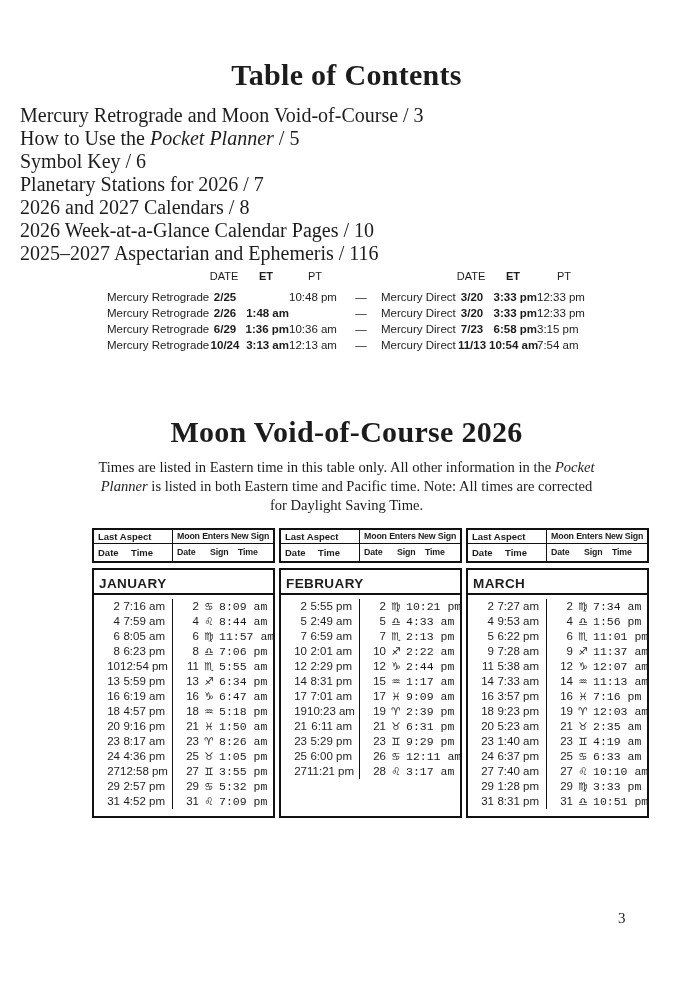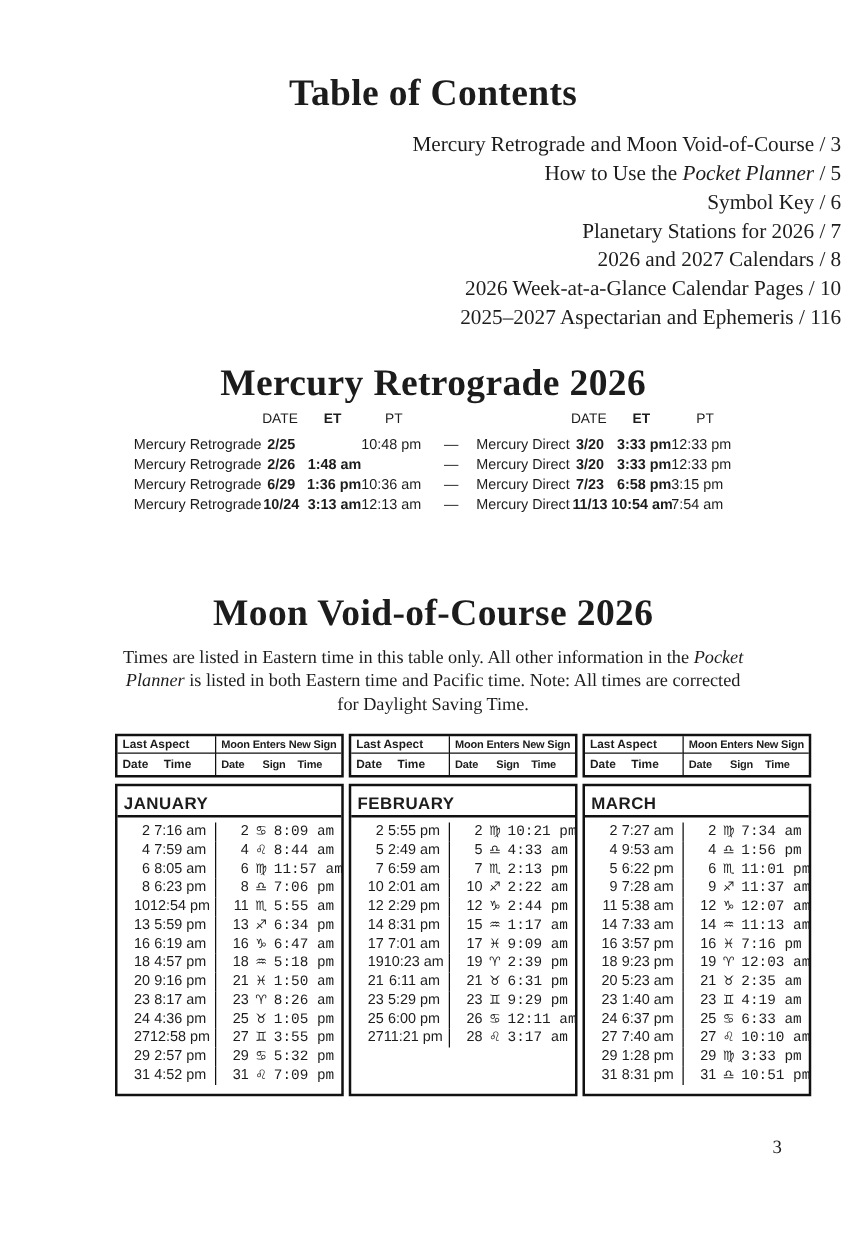--- a/index.html
+++ b/index.html
@@ -20,22 +20,22 @@
     font-weight:600;
     font-size:30px;
     line-height:34px;
     letter-spacing:.3px;
     margin:0;
   }
 
   
   .toc-list{margin-top:12px;}
   .toc-entry{
-    text-align:right;
-    font-size:17px;
+    text-align:left;
+    font-size:20px;
     line-height:23px;
     white-space:pre-wrap;
   }
   .toc-entry .it{font-style:italic;}
 
   
   .merc-wrap{
     margin:3px 0 0 87px;
     width:484px;
     font-family:"Liberation Sans", sans-serif;
@@ -152,21 +152,20 @@
 
   <div class="toc-entry"><span class="pre">Planetary Stations for 2026 / 7</span><span class="it"></span><span class="post"></span></div>
 
   <div class="toc-entry"><span class="pre">2026 and 2027 Calendars / 8</span><span class="it"></span><span class="post"></span></div>
 
   <div class="toc-entry"><span class="pre">2026 Week-at-a-Glance Calendar Pages / 10</span><span class="it"></span><span class="post"></span></div>
 
   <div class="toc-entry"><span class="pre">2025–2027 Aspectarian and Ephemeris / 116</span><span class="it"></span><span class="post"></span></div>
 </div>
 
-  <h1 class="sec-title" style="margin-top:25px;">Mercury Retrograde 2026</h1>
 
   <div class="merc-wrap">
     <div class="merc-row merc-head">
       <span class="hd"></span>
       <span class="hd">DATE</span>
       <span class="hd b">ET</span>
       <span class="hd">PT</span>
       <span class="hd"></span>
       <span class="hd"></span>
       <span class="hd">DATE</span>

